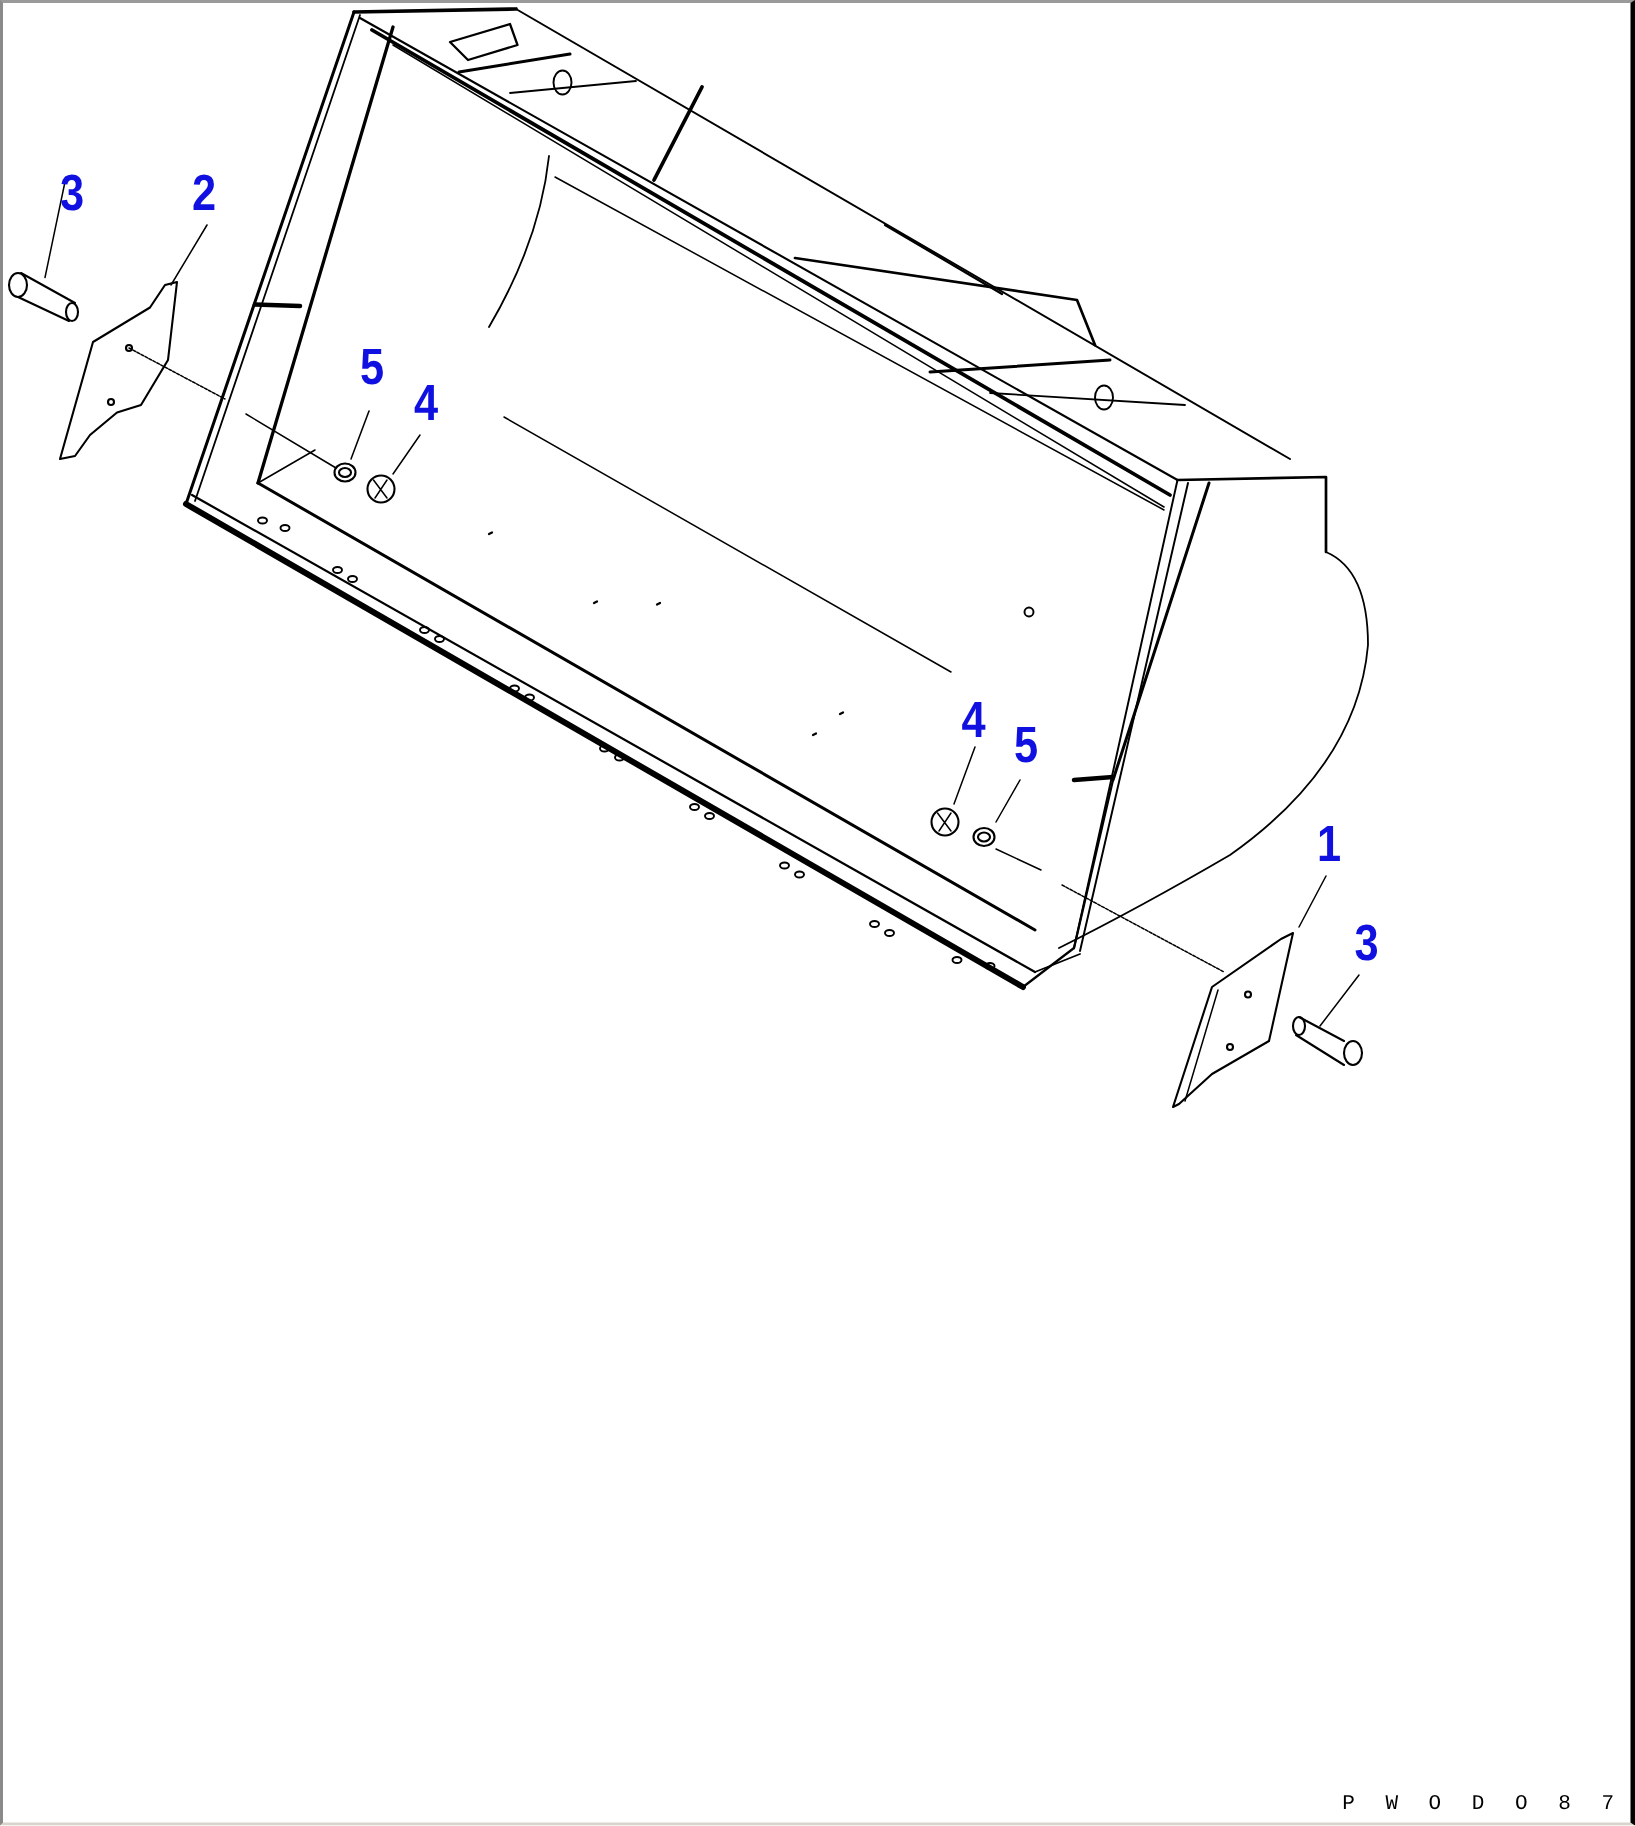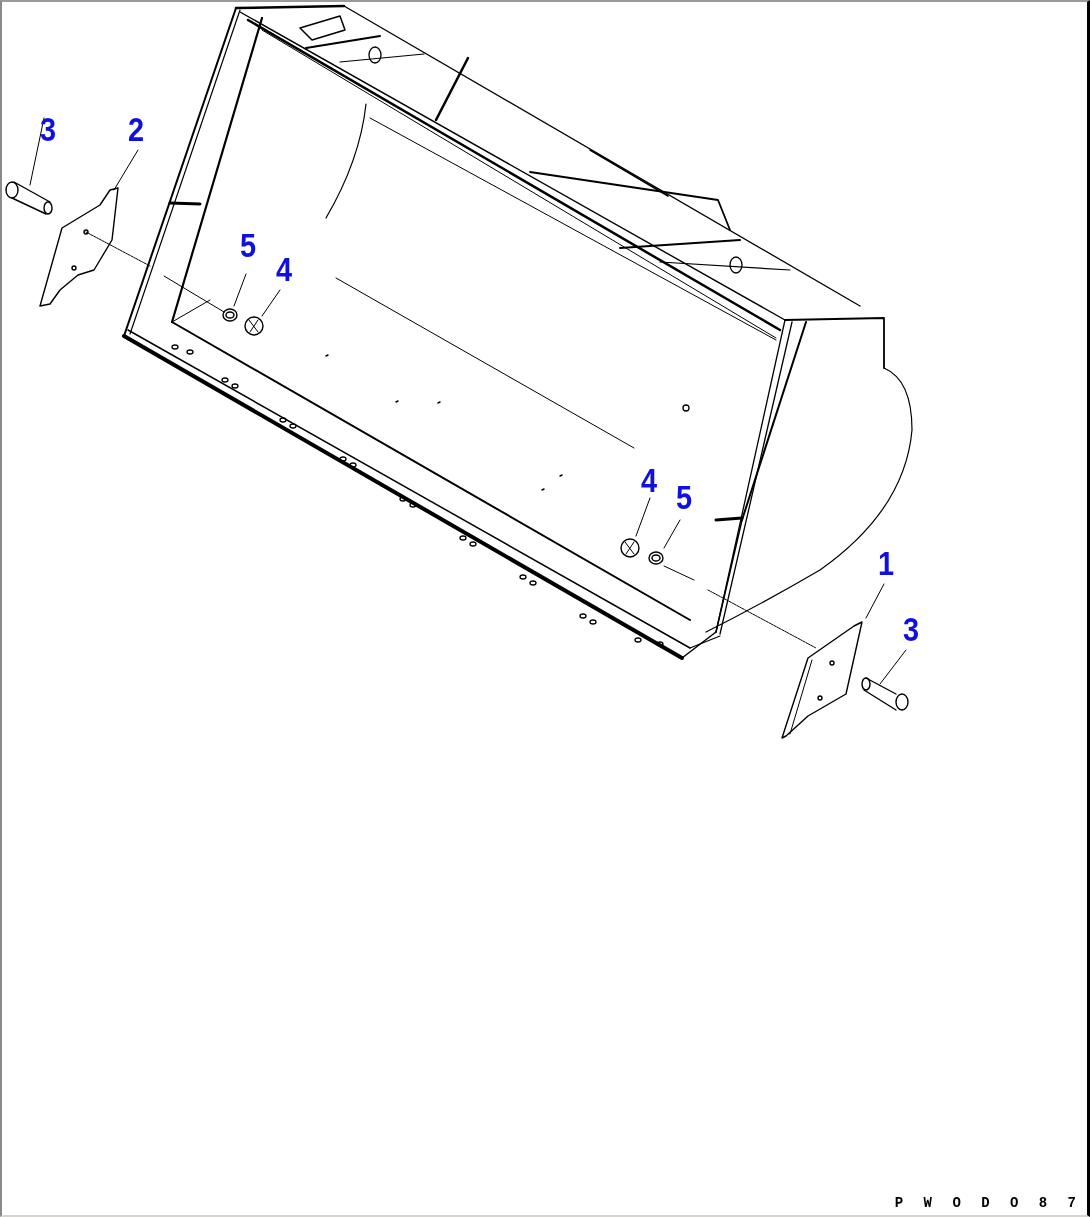--- a/index.html
+++ b/index.html
@@ -1,21 +1,21 @@
 <!DOCTYPE html>
 <html><head>
   <meta charset="utf-8">
   <style>
     html, body { margin: 0; padding: 0; background: #ffffff; }
     body { width: 1090px; height: 1217px; position: relative; overflow: hidden; font-family: "Liberation Sans", sans-serif; }
     .frame { position: absolute; left: 0; top: 0; width: 1090px; height: 1217px; box-sizing: border-box;
       border-top: 2px solid #9a9a9a; border-left: 2px solid #8a8a8a; border-right: 3px solid #000; border-bottom: 2px solid #d8d4cc; }
     svg.drawing { position: absolute; left: 0; top: 0; }
     .callout { position: absolute; font-family: "Liberation Sans", sans-serif; font-weight: bold; font-size: 34px; line-height: 34px; color: #1010e0; transform: scaleX(0.85); transform-origin: left top; }
-    .drawing-code { position: absolute; right: 8px; bottom: 6px; font-family: "Liberation Mono", monospace; font-size: 14px; letter-spacing: 6px; color: #000; font-weight: bold; }
+    .drawing-code { position: absolute; right: 8px; bottom: 6px; font-family: "Liberation Mono", monospace; font-size: 14px; letter-spacing: 6px; color: #000; font-weight: normal; }
   </style>
 </head>
 <body>
 
 <div class="frame"></div>
 
 <svg class="drawing" width="1090" height="1217" viewBox="0 0 1090 1217" fill="none" stroke="#000" stroke-linecap="round" stroke-linejoin="round">
 
   <g>
 

